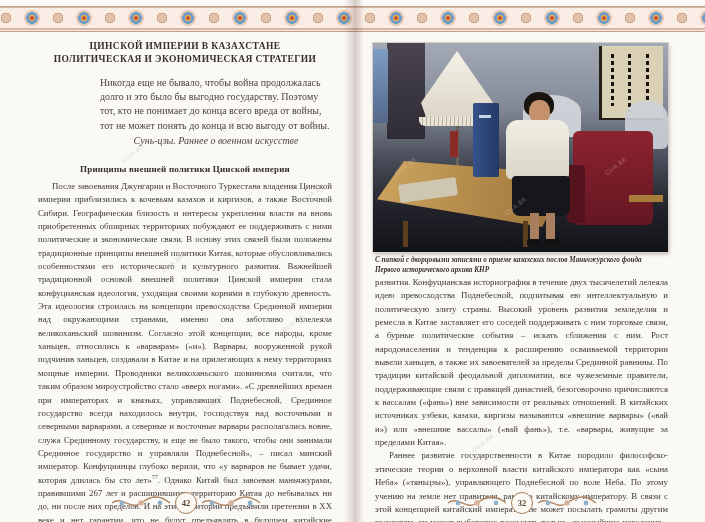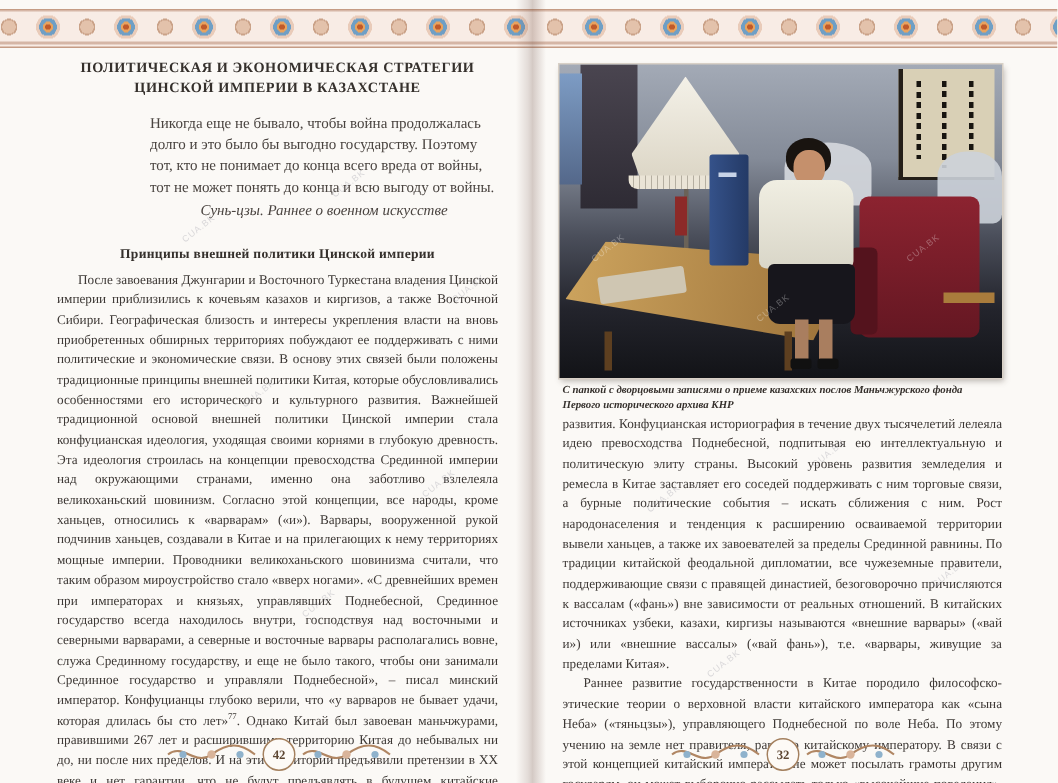--- a/index.html
+++ b/index.html
@@ -86,22 +86,22 @@
 </head>
 <body>
 
 <div class="spread">
 
   <div class="band"></div>
   <div class="spine"></div>
 
   <div class="col-left">
     <div class="title">
+      <span style="display:block">ЦИНСКОЙ ИМПЕРИИ В КАЗАХСТАНЕ</span>
       <span style="display:block">ПОЛИТИЧЕСКАЯ И ЭКОНОМИЧЕСКАЯ СТРАТЕГИИ</span>
-      <span style="display:block">ЦИНСКОЙ ИМПЕРИИ В КАЗАХСТАНЕ</span>
     </div>
     <div class="epigraph">
       <div>Никогда еще не бывало, чтобы война продолжалась долго и это было бы выгодно государству. Поэтому тот, кто не понимает до конца всего вреда от войны, тот не может понять до конца и всю выгоду от войны.</div>
       <div class="attr">Сунь-цзы. Раннее о военном искусстве</div>
     </div>
     <div class="sec-head">Принципы внешней политики Цинской империи</div>
     <div class="body-text"><span class="ind"></span><span>После завоевания Джунгарии и Восточного Туркестана владения Цинской империи приблизились к кочевьям казахов и киргизов, а также Восточной Сибири. Географическая близость и интересы укрепления власти на вновь приобретенных обширных территориях побуждают ее поддерживать с ними политические и экономические связи. В основу этих связей были положены традиционные принципы внешней политики Китая, которые обусловливались особенностями его исторического и культурного развития. Важнейшей традиционной основой внешней политики Цинской империи стала конфуцианская идеология, уходящая своими корнями в глубокую древность. Эта идеология строилась на концепции превосходства Срединной империи над окружающими странами, именно она заботливо взлелеяла великоханьский шовинизм. Согласно этой концепции, все народы, кроме ханьцев, относились к «варварам» («и»). Варвары, вооруженной рукой подчинив ханьцев, создавали в Китае и на прилегающих к нему территориях мощные империи. Проводники великоханьского шовинизма считали, что таким образом мироустройство стало «вверх ногами». «С древнейших времен при императорах и князьях, управлявших Поднебесной, Срединное государство всегда находилось внутри, господствуя над восточными и северными варварами, а северные и восточные варвары располагались вовне, служа Срединному государству, и еще не было такого, чтобы они занимали Срединное государство и управляли Поднебесной», – писал минский император. Конфуцианцы глубоко верили, что «у варваров не бывает удачи, которая длилась бы сто лет»</span><sup class="fnmark">77</sup><span>. Однако Китай был завоеван маньчжурами, правившими 267 лет и расширившими территорию Китая до небывалых ни до, ни после них пределов. И на эти территории предъявили претензии в XX веке и нет гарантии, что не будут предъявлять в будущем китайские националисты</span></div>
 
   </div>
 

